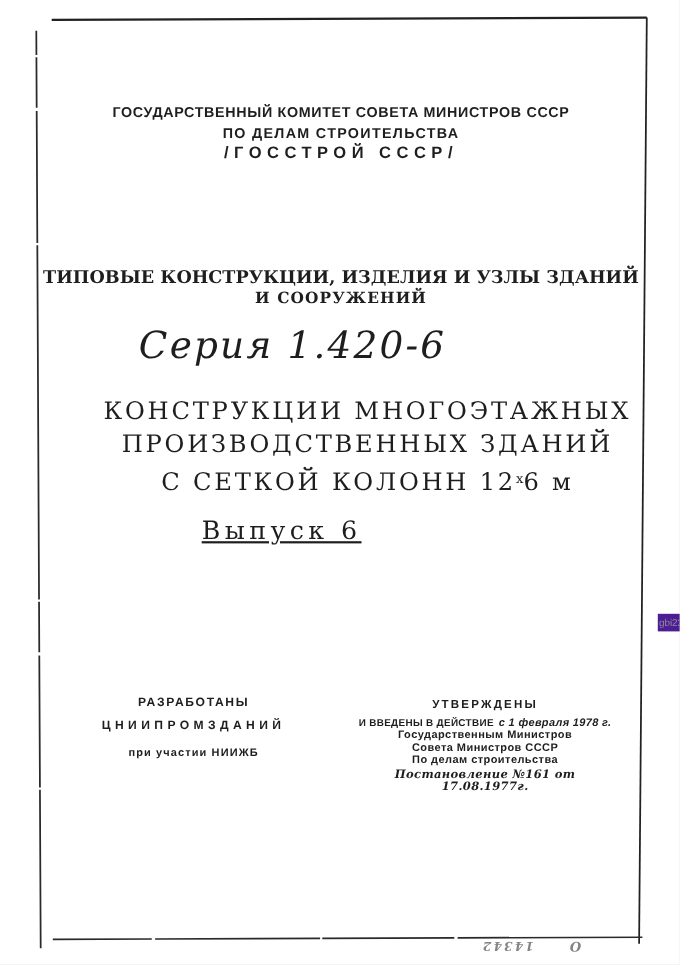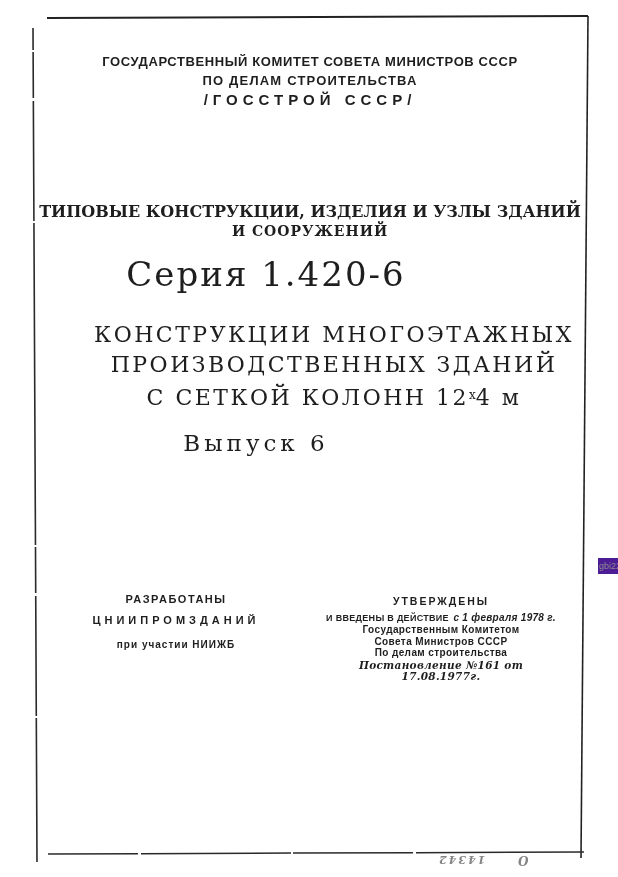--- a/index.html
+++ b/index.html
@@ -6,46 +6,46 @@
   .page {
     position:relative;
     width:618px; height:877px;
     margin:0 auto;
     background:#ffffff;
     color:#1e1e1e;
     font-family:"Liberation Sans", sans-serif;
     overflow:hidden;
   }
   .abs { position:absolute; }
-  .c { text-align:center; }
+  .c { text-align:center;margin-top:40px; }
   .sans-b { font-family:"Liberation Sans", sans-serif; font-weight:bold; }
   .serif  { font-family:"DejaVu Serif", serif; }
 
   
   .frame { position:absolute; left:0; top:0; width:618px; height:877px; }
 
   
   .authority { left:34px; top:54px; width:552px; }
   .authority .l1 { font-size:13px; letter-spacing:0.6px; }
   .authority .l2 { font-size:13px; letter-spacing:1.2px; margin-top:4px; }
   .authority .l3 { font-size:15px; letter-spacing:5px; margin-top:3px; }
 
   
   .typical { left:34px; top:202px; width:552px; font-family:"DejaVu Serif",serif; font-weight:bold; }
   .typical .l2 { font-size:14px; letter-spacing:1px; margin-top:2px; }
 
   
-  .series { left:34px; top:254px; width:464px; font-size:34px; letter-spacing:2px; }
+  .series { left:34px; top:254px; width:464px; font-size:34px; letter-spacing:2px;font-style:italic; }
 
   
   .mtitle { left:34px; top:320px; width:600px; font-size:22px; letter-spacing:2.5px; line-height:30px; }
   .mtitle .supx { font-size:12px; vertical-align:6px; letter-spacing:0; }
 
   
-  .issue-h { left:34px; top:430px; width:444px; font-size:23px; letter-spacing:4px; }
+  .issue-h { left:34px; top:430px; width:444px; font-size:23px; letter-spacing:4px;text-decoration:underline; }
   .issue-d { left:34px; top:464px; width:552px; font-weight:bold; font-size:15px; letter-spacing:1.5px; line-height:21px; }
 
   
   .developed { left:66px; top:593px; width:220px; font-weight:bold; }
   .developed .h  { font-size:11px; letter-spacing:1.5px;text-align:center; }
   .developed .o  { font-size:11px; letter-spacing:4px; margin-top:9px; }
   .developed .n  { font-size:10px; letter-spacing:1px; margin-top:13px; }
 
   
   .approved { left:320px; top:596px; width:242px; font-weight:bold; line-height:11.5px; }
@@ -85,36 +85,36 @@
   <div class="abs c typical">
     <div>ТИПОВЫЕ КОНСТРУКЦИИ, ИЗДЕЛИЯ И УЗЛЫ ЗДАНИЙ</div>
     <div class="l2">И СООРУЖЕНИЙ</div>
   </div>
 
   <div class="abs c serif series">Серия 1.420-6</div>
 
   <div class="abs c serif mtitle">
     <div>КОНСТРУКЦИИ МНОГОЭТАЖНЫХ</div>
     <div>ПРОИЗВОДСТВЕННЫХ ЗДАНИЙ</div>
-    <div><span>С СЕТКОЙ КОЛОНН 12</span><span class="supx">х</span><span>4 м</span></div>
+    <div><span>С СЕТКОЙ КОЛОНН 12</span><span class="supx">х</span><span>6 м</span></div>
   </div>
 
   <div class="abs c serif issue-h">Выпуск 6</div>
 
 
   <div class="abs c developed">
     <div class="h">РАЗРАБОТАНЫ</div>
     <div class="o">ЦНИИПРОМЗДАНИЙ</div>
     <div class="n">при участии НИИЖБ</div>
   </div>
 
   <div class="abs c approved">
     <div class="h">УТВЕРЖДЕНЫ</div>
     <div><span class="caps">И ВВЕДЕНЫ В ДЕЙСТВИЕ</span> <span class="hand">с 1 февраля 1978 г.</span></div>
-    <div class="l">Государственным Комитетом</div>
+    <div class="l">Государственным Министров</div>
     <div class="l">Совета Министров СССР</div>
     <div class="l">По делам строительства</div>
     <div class="decree">Постановление №161 от 17.08.1977г.</div>
   </div>
 
   <div class="abs watermark">gbi22.ru</div>
 
   <div class="abs fmark-num"><span class="fmark">14342</span></div>
   <div class="abs fmark-let"><span class="fmark">О</span></div>
 

